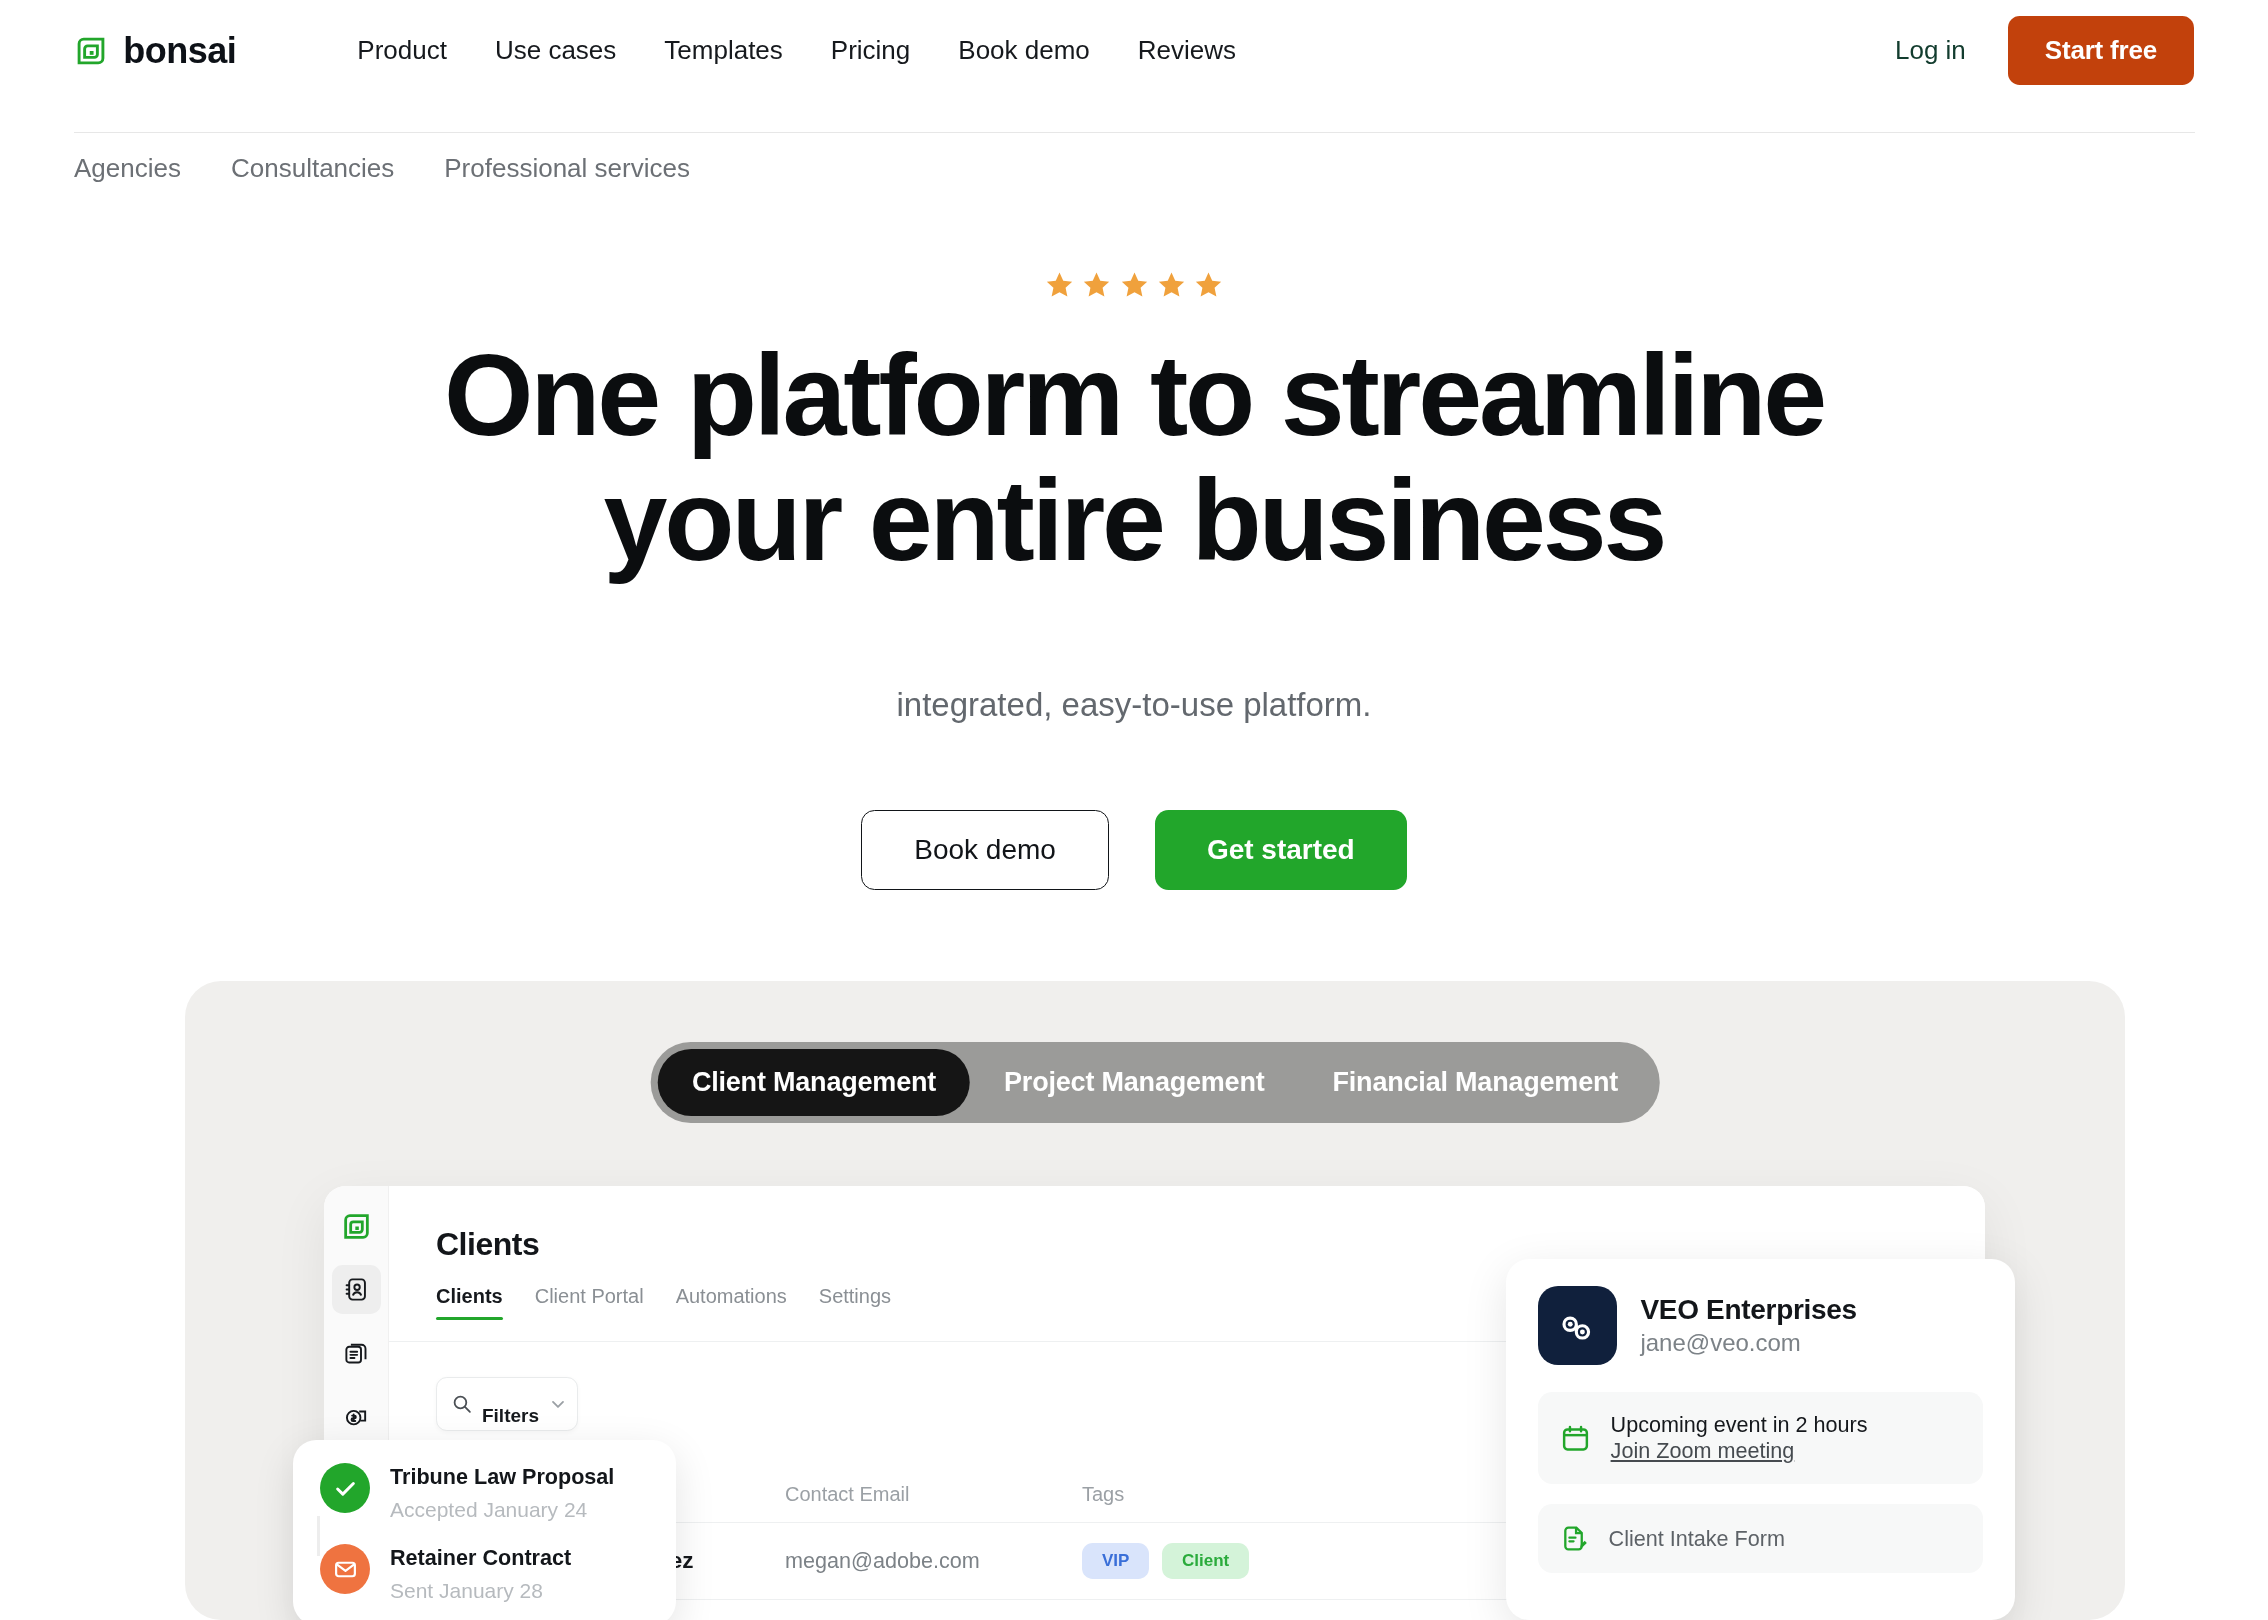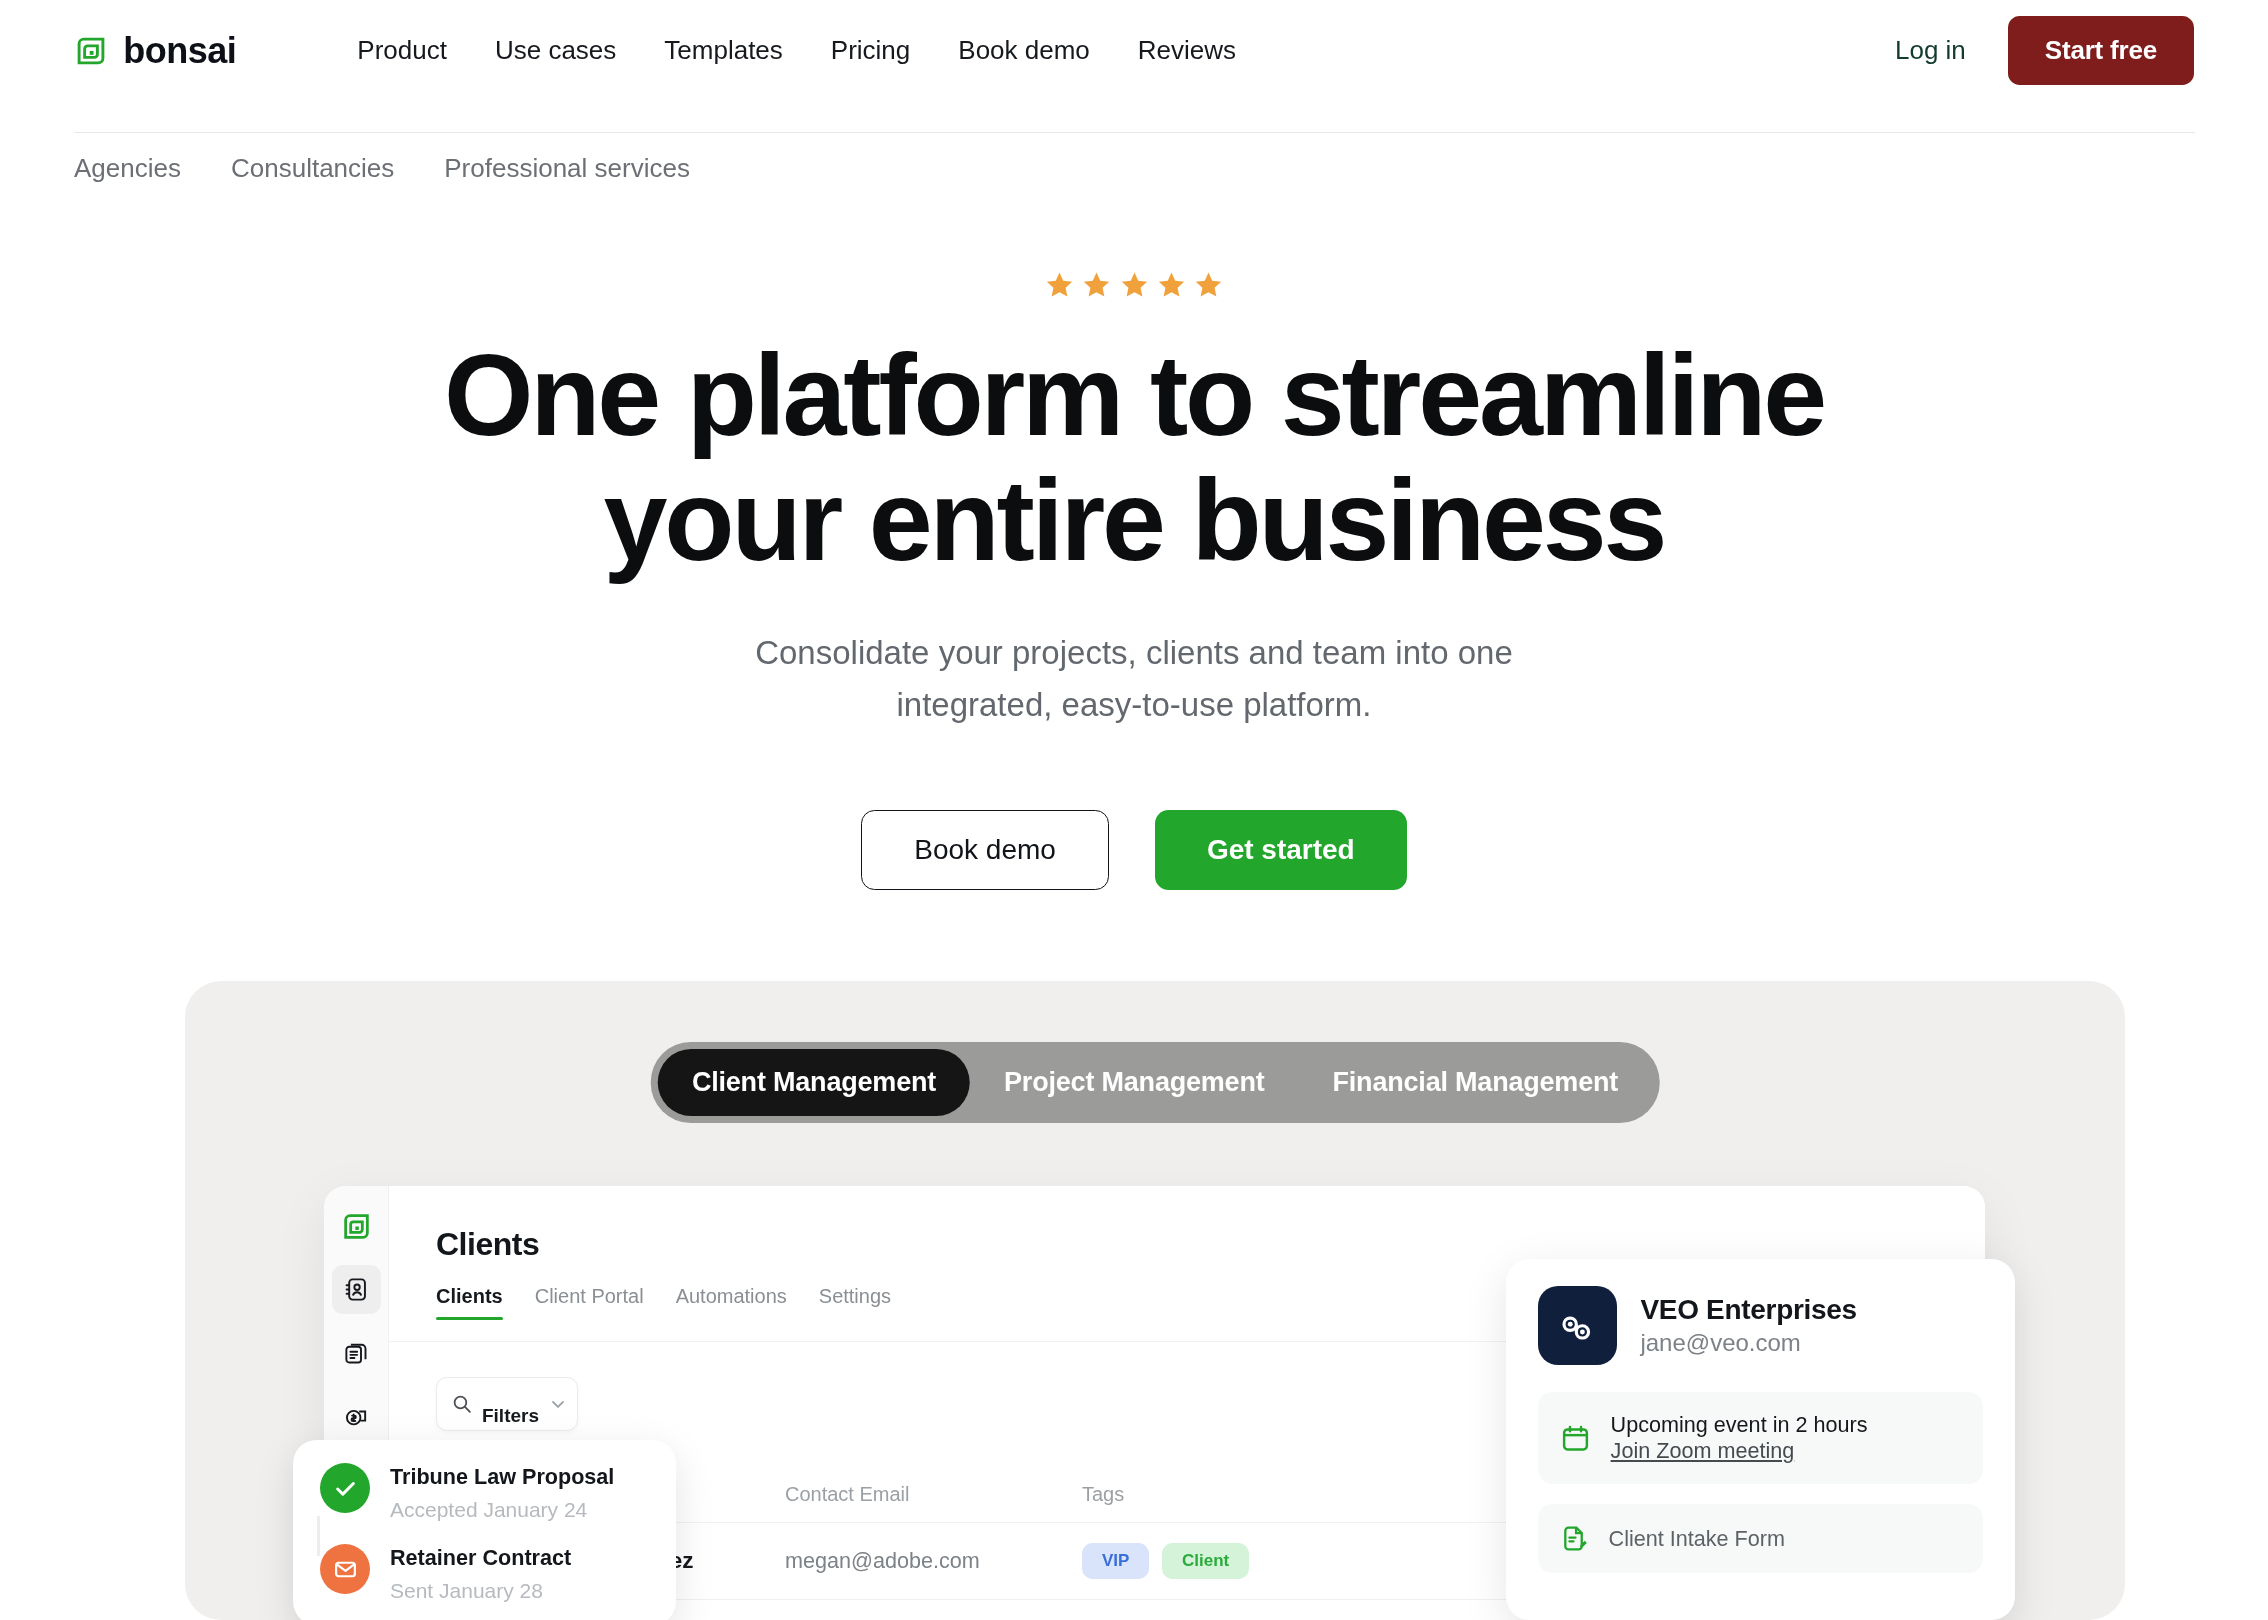--- a/index.html
+++ b/index.html
@@ -21,21 +21,21 @@
   .brand-text {
     font-size:36px; font-weight:700; color:#0d1117; letter-spacing:-0.5px;
   }
   .nav-links { display:flex; align-items:center; gap:48px; margin-left:121px; }
   .nav-link {
     font-size:26px; color:#16191d; font-weight:500; white-space:nowrap; cursor:pointer;
   }
   .nav-right { margin-left:auto; display:flex; align-items:center; gap:42px; }
   .login-link { font-size:26px; color:#123c2e; font-weight:500; cursor:pointer; }
   .start-free {
-    background:#7f1d1d; color:#fff; border:none; border-radius:11.7px;
+    background:#c2410c; color:#fff; border:none; border-radius:11.7px;
     font-size:26px; font-weight:600; padding:19px 37px; cursor:pointer;
     font-family:"Liberation Sans", sans-serif; letter-spacing:-0.2px;text-align:center;
   }
   .nav-divider { position:absolute; left:74px; top:132px; width:2121px; height:0.9px; background:#e7e7e7; }
 
   
   .subnav {
     position:absolute; left:74px; top:153px; display:flex; gap:50px; align-items:center;
   }
   .subnav-link { font-size:26px; color:#6c7075; font-weight:500; cursor:pointer; white-space:nowrap; }
@@ -239,21 +239,21 @@
           </svg>
         </span>
     </div>
 
     <h1 class="hero-title">
       <span>One platform to streamline</span><br>
       <span>your entire business</span>
     </h1>
 
     <p class="hero-sub">
-      <span>Consolidate your projects, clients and team into one</span><br>
+      <br>
       <span>integrated, easy-to-use platform.</span>
     </p>
 
     <div class="hero-actions">
       <button class="btn-outline">Book demo</button>
       <button class="btn-green">Get started</button>
     </div>
   </div>
 
   <div class="preview">

